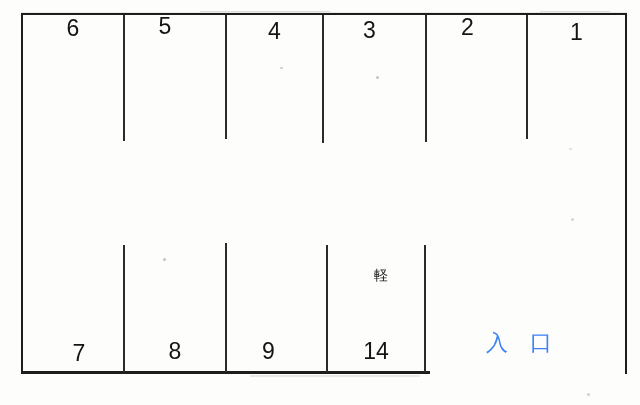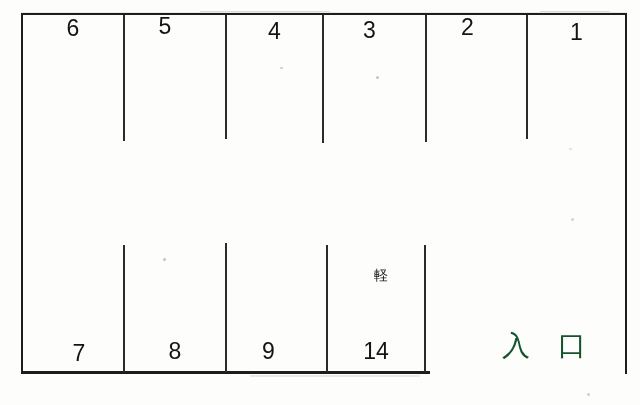--- a/index.html
+++ b/index.html
@@ -23,23 +23,23 @@
   .kei{
     position:absolute;left:0;right:0;top:22px;
     text-align:center;
     font-size:14px;
     color:#161616;
     transform:translateX(5px);
     line-height:1;
   }
   .entrance{position:absolute;}
   .entrance-label{
-    position:absolute;left:72px;top:86px;
-    font-size:28px;
-    color:#14532d;
+    position:absolute;left:56px;top:86px;
+    font-size:22px;
+    color:#3b82f6;
     line-height:1;
     white-space:pre;
   }
   .speck{position:absolute;border-radius:50%;background:#8a8a8a;}
   .smudge{position:absolute;background:#bfbfbf;opacity:.55;}
 </style>
 </head>
 <body>
 
 <div class="page">

